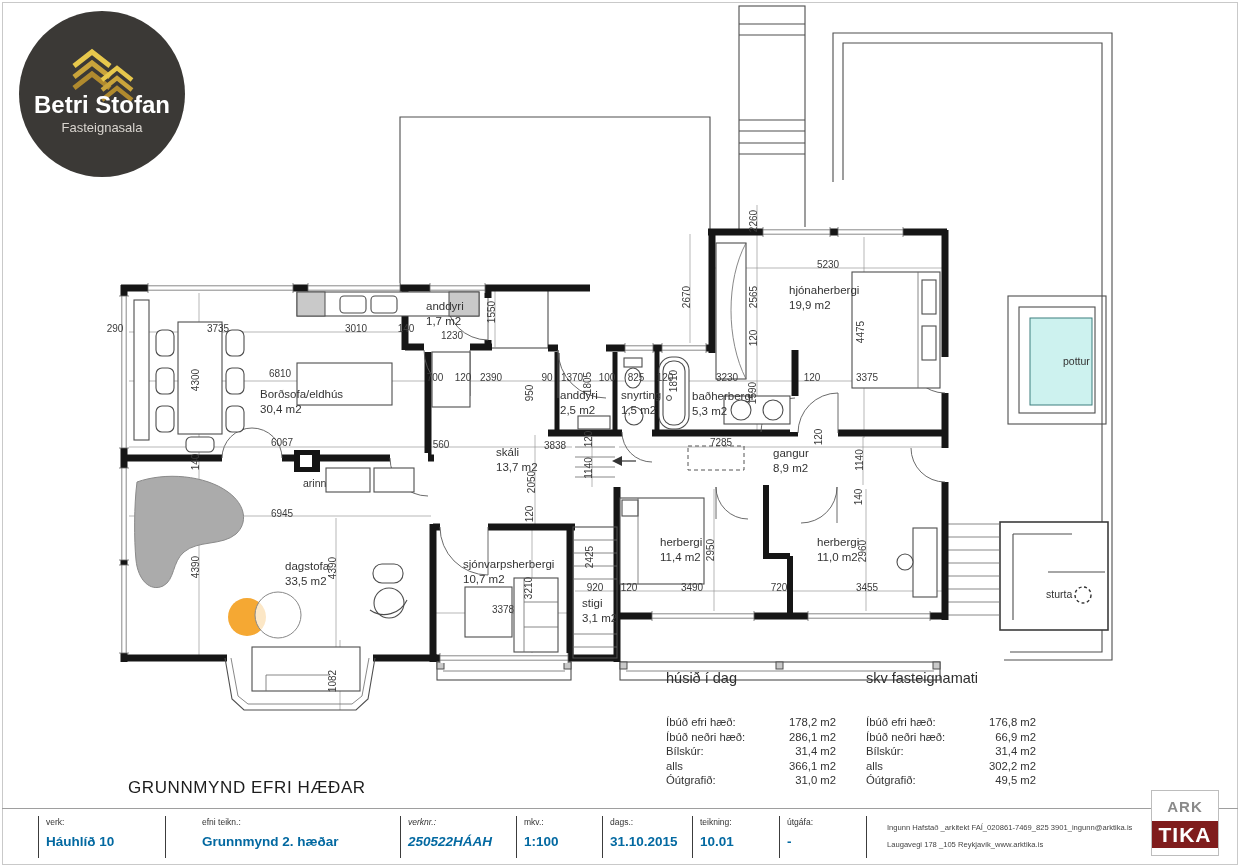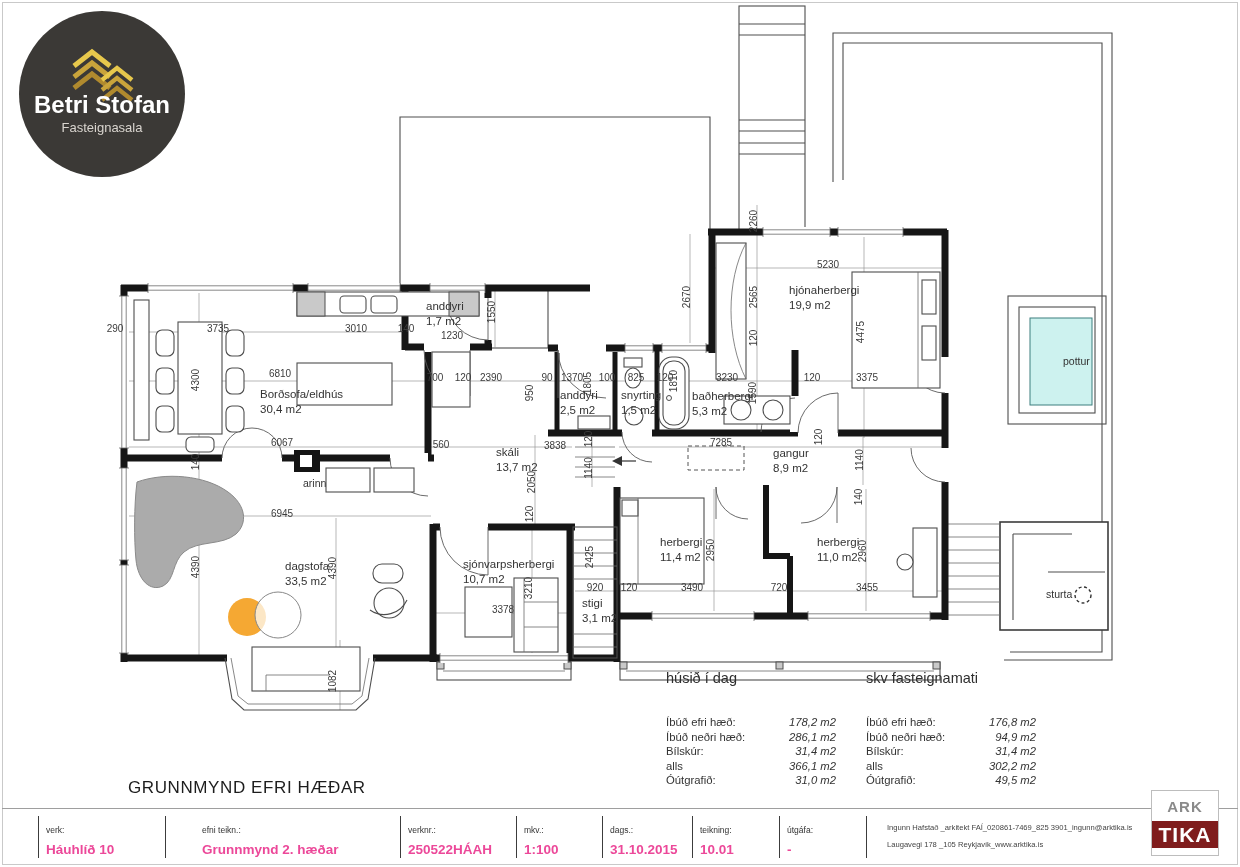--- a/index.html
+++ b/index.html
@@ -26,26 +26,26 @@
   #wh line{stroke:#6a6a6a;stroke-width:.8;vector-effect:non-scaling-stroke;}
 
   
   .logo{position:absolute;left:16px;top:6px;width:172px;height:176px;}
   
   .heading{position:absolute;left:128px;top:778px;font-size:17px;letter-spacing:.6px;color:#1d1d1d;}
   
   .area-table{position:absolute;width:170px;}
   .area-table .at-title{font-size:14.5px;color:#2e2e2e;margin-bottom:29px;}
   .at-row{display:flex;justify-content:space-between;font-size:11.3px;line-height:14.6px;color:#333;}
-  .at-row .v{text-align:center;font-style:italic;}
+  .at-row .v{text-align:center;}
   
   .tb-line{position:absolute;left:2px;right:2px;top:808px;border-top:1px solid #9e9e9e;}
   .tb-field{position:absolute;top:816px;height:42px;border-left:1.5px solid #3c3c3c;padding-left:7px;}
-  .tb-field .lbl{font-size:8.5px;color:#333;margin-top:9px;}
-  .tb-field .val{font-size:13.5px;font-weight:bold;color:#ec4899;margin-top:7px;white-space:nowrap;}
+  .tb-field .lbl{font-size:8.5px;color:#333;margin-top:1px;}
+  .tb-field .val{font-size:13.5px;font-weight:bold;color:#0369a1;margin-top:7px;white-space:nowrap;}
   .tb-arch{position:absolute;left:866px;top:816px;height:42px;border-left:1.5px solid #3c3c3c;padding-left:20px;width:270px;}
   .tb-arch div{font-size:7.6px;color:#444;line-height:11px;margin-top:6px;white-space:nowrap;}
   .tb-arch div+div{margin-top:6px;}
   
   .arktika{position:absolute;left:1151px;top:790px;width:66px;height:64px;border:1px solid #bdbdbd;}
   .arktika .ark{height:30px;background:#fff;color:#8a8a8a;font-weight:bold;font-size:15px;
                 display:flex;align-items:center;justify-content:center;letter-spacing:1px;}
   .arktika .tika{height:27px;background:#7f1d1d;color:#fff;font-weight:bold;font-size:21px;
                 display:flex;align-items:center;justify-content:center;letter-spacing:1px;}
 </style>
@@ -463,21 +463,21 @@
 </div>
 <div class="area-table" style="left:866px;top:670px;">
   <div class="at-title">skv fasteignamati</div>
   <div class="at-rows">
       <div class="at-row">
         <span>Íbúð efri hæð:</span>
         <span class="v">176,8 m2</span>
       </div>
       <div class="at-row">
         <span>Íbúð neðri hæð:</span>
-        <span class="v">94,9 m2</span>
+        <span class="v">66,9 m2</span>
       </div>
       <div class="at-row">
         <span>Bílskúr:</span>
         <span class="v">31,4 m2</span>
       </div>
       <div class="at-row">
         <span>alls</span>
         <span class="v">302,2 m2</span>
       </div>
       <div class="at-row">
@@ -491,21 +491,21 @@
 <div class="tb-line"></div>
 <div id="tb-fields">
     <div class="tb-field" style="left: 38px;">
       <div class="lbl">verk:</div>
       <div class="val">Háuhlíð 10</div>
     </div>
     <div class="tb-field" style="left: 165px; padding-left: 36px;">
       <div class="lbl">efni teikn.:</div>
       <div class="val">Grunnmynd 2. hæðar</div>
     </div>
-    <div class="tb-field" style="left: 400px;">
+    <div class="tb-field" style="left: 400px; font-style: italic;">
       <div class="lbl">verknr.:</div>
       <div class="val">250522HÁAH</div>
     </div>
     <div class="tb-field" style="left: 516px;">
       <div class="lbl">mkv.:</div>
       <div class="val">1:100</div>
     </div>
     <div class="tb-field" style="left: 602px;">
       <div class="lbl">dags.:</div>
       <div class="val">31.10.2015</div>

